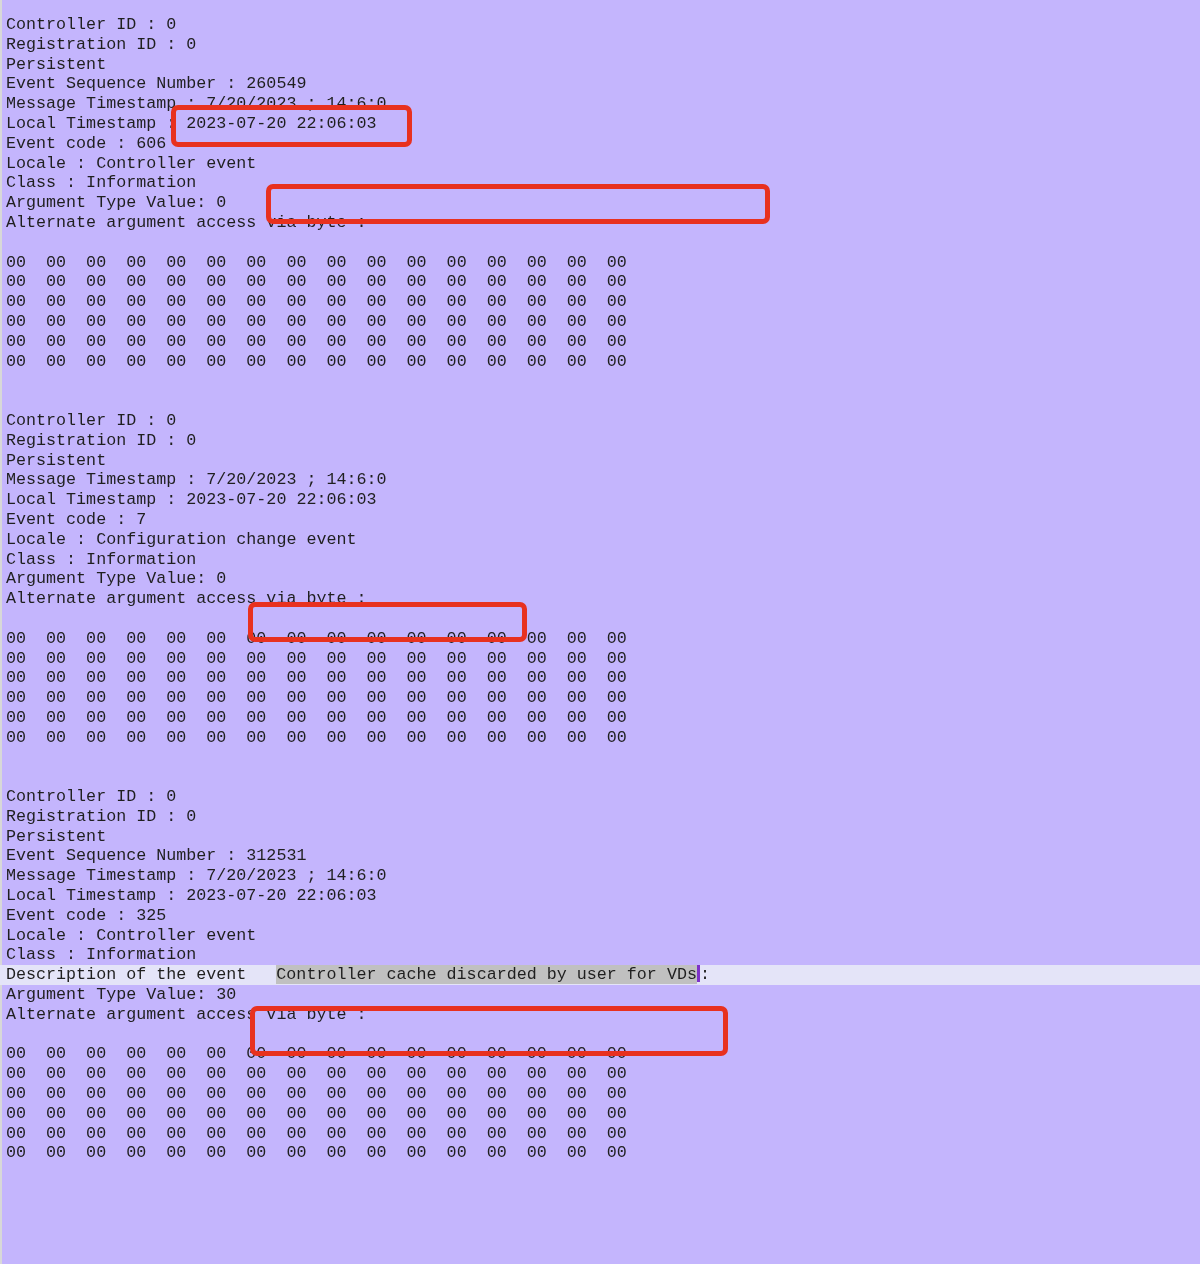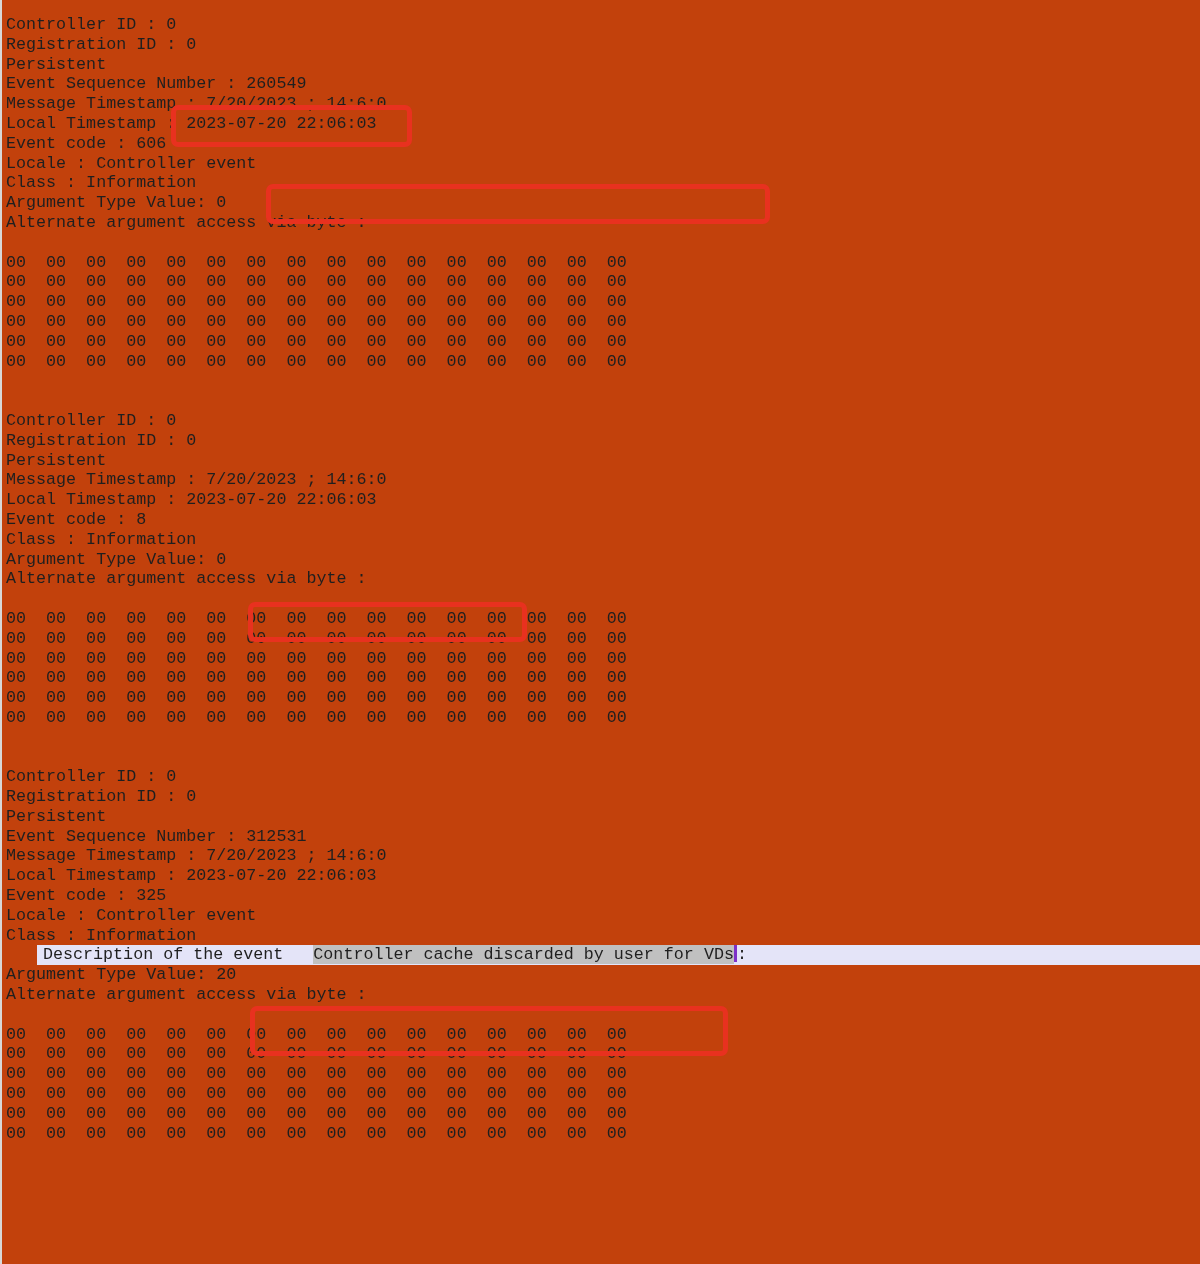--- a/index.html
+++ b/index.html
@@ -4,21 +4,21 @@
 <style>
   html, body {
     margin: 0;
     padding: 0;
     background: #ffffff;
   }
   .page {
     position: relative;
     width: 1200px;
     height: 1264px;
-    background: #c2410c;
+    background: #c4b5fd;
     overflow: hidden;
     font-family: "Liberation Mono", "DejaVu Sans Mono", monospace;
   }
   .left-edge {
     position: absolute;
     left: 0; top: 0;
     width: 2px; height: 100%;
     background: #d8d8d8;
   }
   .log {
@@ -30,21 +30,20 @@
     line-height: 19.8px;
     color: #1f1f1f;
   }
   .line {
     height: 19.8px;
     white-space: pre;
     padding-left: 6px;
   }
   .line.hl {
     background: var(--line-highlight, #e4e4f8);
-    margin-left: 37px;
   }
   .desc-gap {
     display: inline-block;
     height: 1px;
     vertical-align: baseline;
   }
   .desc-gap.g0  { width: 0; }
   .desc-gap.g30 { width: 30px; }
   .sel {
     background: var(--selection, #c0c0c0);
@@ -97,21 +96,22 @@
         <div class="line">00  00  00  00  00  00  00  00  00  00  00  00  00  00  00  00</div>
         <div class="line"></div>
         <div class="line"></div>
       </div>
       <div class="event-block">
         <div class="line">Controller ID : 0</div>
         <div class="line">Registration ID : 0</div>
         <div class="line">Persistent</div>
         <div class="line">Message Timestamp : 7/20/2023 ; 14:6:0</div>
         <div class="line">Local Timestamp : 2023-07-20 22:06:03</div>
-        <div class="line">Event code : 8</div>
+        <div class="line">Event code : 7</div>
+        <div class="line">Locale : Configuration change event</div>
         <div class="line">Class : Information</div>
         <div class="line">Argument Type Value: 0</div>
         <div class="line">Alternate argument access via byte :</div>
         <div class="line"></div>
         <div class="line">00  00  00  00  00  00  00  00  00  00  00  00  00  00  00  00</div>
         <div class="line">00  00  00  00  00  00  00  00  00  00  00  00  00  00  00  00</div>
         <div class="line">00  00  00  00  00  00  00  00  00  00  00  00  00  00  00  00</div>
         <div class="line">00  00  00  00  00  00  00  00  00  00  00  00  00  00  00  00</div>
         <div class="line">00  00  00  00  00  00  00  00  00  00  00  00  00  00  00  00</div>
         <div class="line">00  00  00  00  00  00  00  00  00  00  00  00  00  00  00  00</div>
@@ -122,21 +122,21 @@
         <div class="line">Controller ID : 0</div>
         <div class="line">Registration ID : 0</div>
         <div class="line">Persistent</div>
         <div class="line">Event Sequence Number : 312531</div>
         <div class="line">Message Timestamp : 7/20/2023 ; 14:6:0</div>
         <div class="line">Local Timestamp : 2023-07-20 22:06:03</div>
         <div class="line">Event code : 325</div>
         <div class="line">Locale : Controller event</div>
         <div class="line">Class : Information</div>
         <div class="line hl"><span>Description of the event</span><span class="desc-gap g30"></span><span class="sel">Controller cache discarded by user for VDs</span><span class="caret"></span><span>:</span></div>
-        <div class="line">Argument Type Value: 20</div>
+        <div class="line">Argument Type Value: 30</div>
         <div class="line">Alternate argument access via byte :</div>
         <div class="line"></div>
         <div class="line">00  00  00  00  00  00  00  00  00  00  00  00  00  00  00  00</div>
         <div class="line">00  00  00  00  00  00  00  00  00  00  00  00  00  00  00  00</div>
         <div class="line">00  00  00  00  00  00  00  00  00  00  00  00  00  00  00  00</div>
         <div class="line">00  00  00  00  00  00  00  00  00  00  00  00  00  00  00  00</div>
         <div class="line">00  00  00  00  00  00  00  00  00  00  00  00  00  00  00  00</div>
         <div class="line">00  00  00  00  00  00  00  00  00  00  00  00  00  00  00  00</div>
         <div class="line"></div>
         <div class="line"></div>

